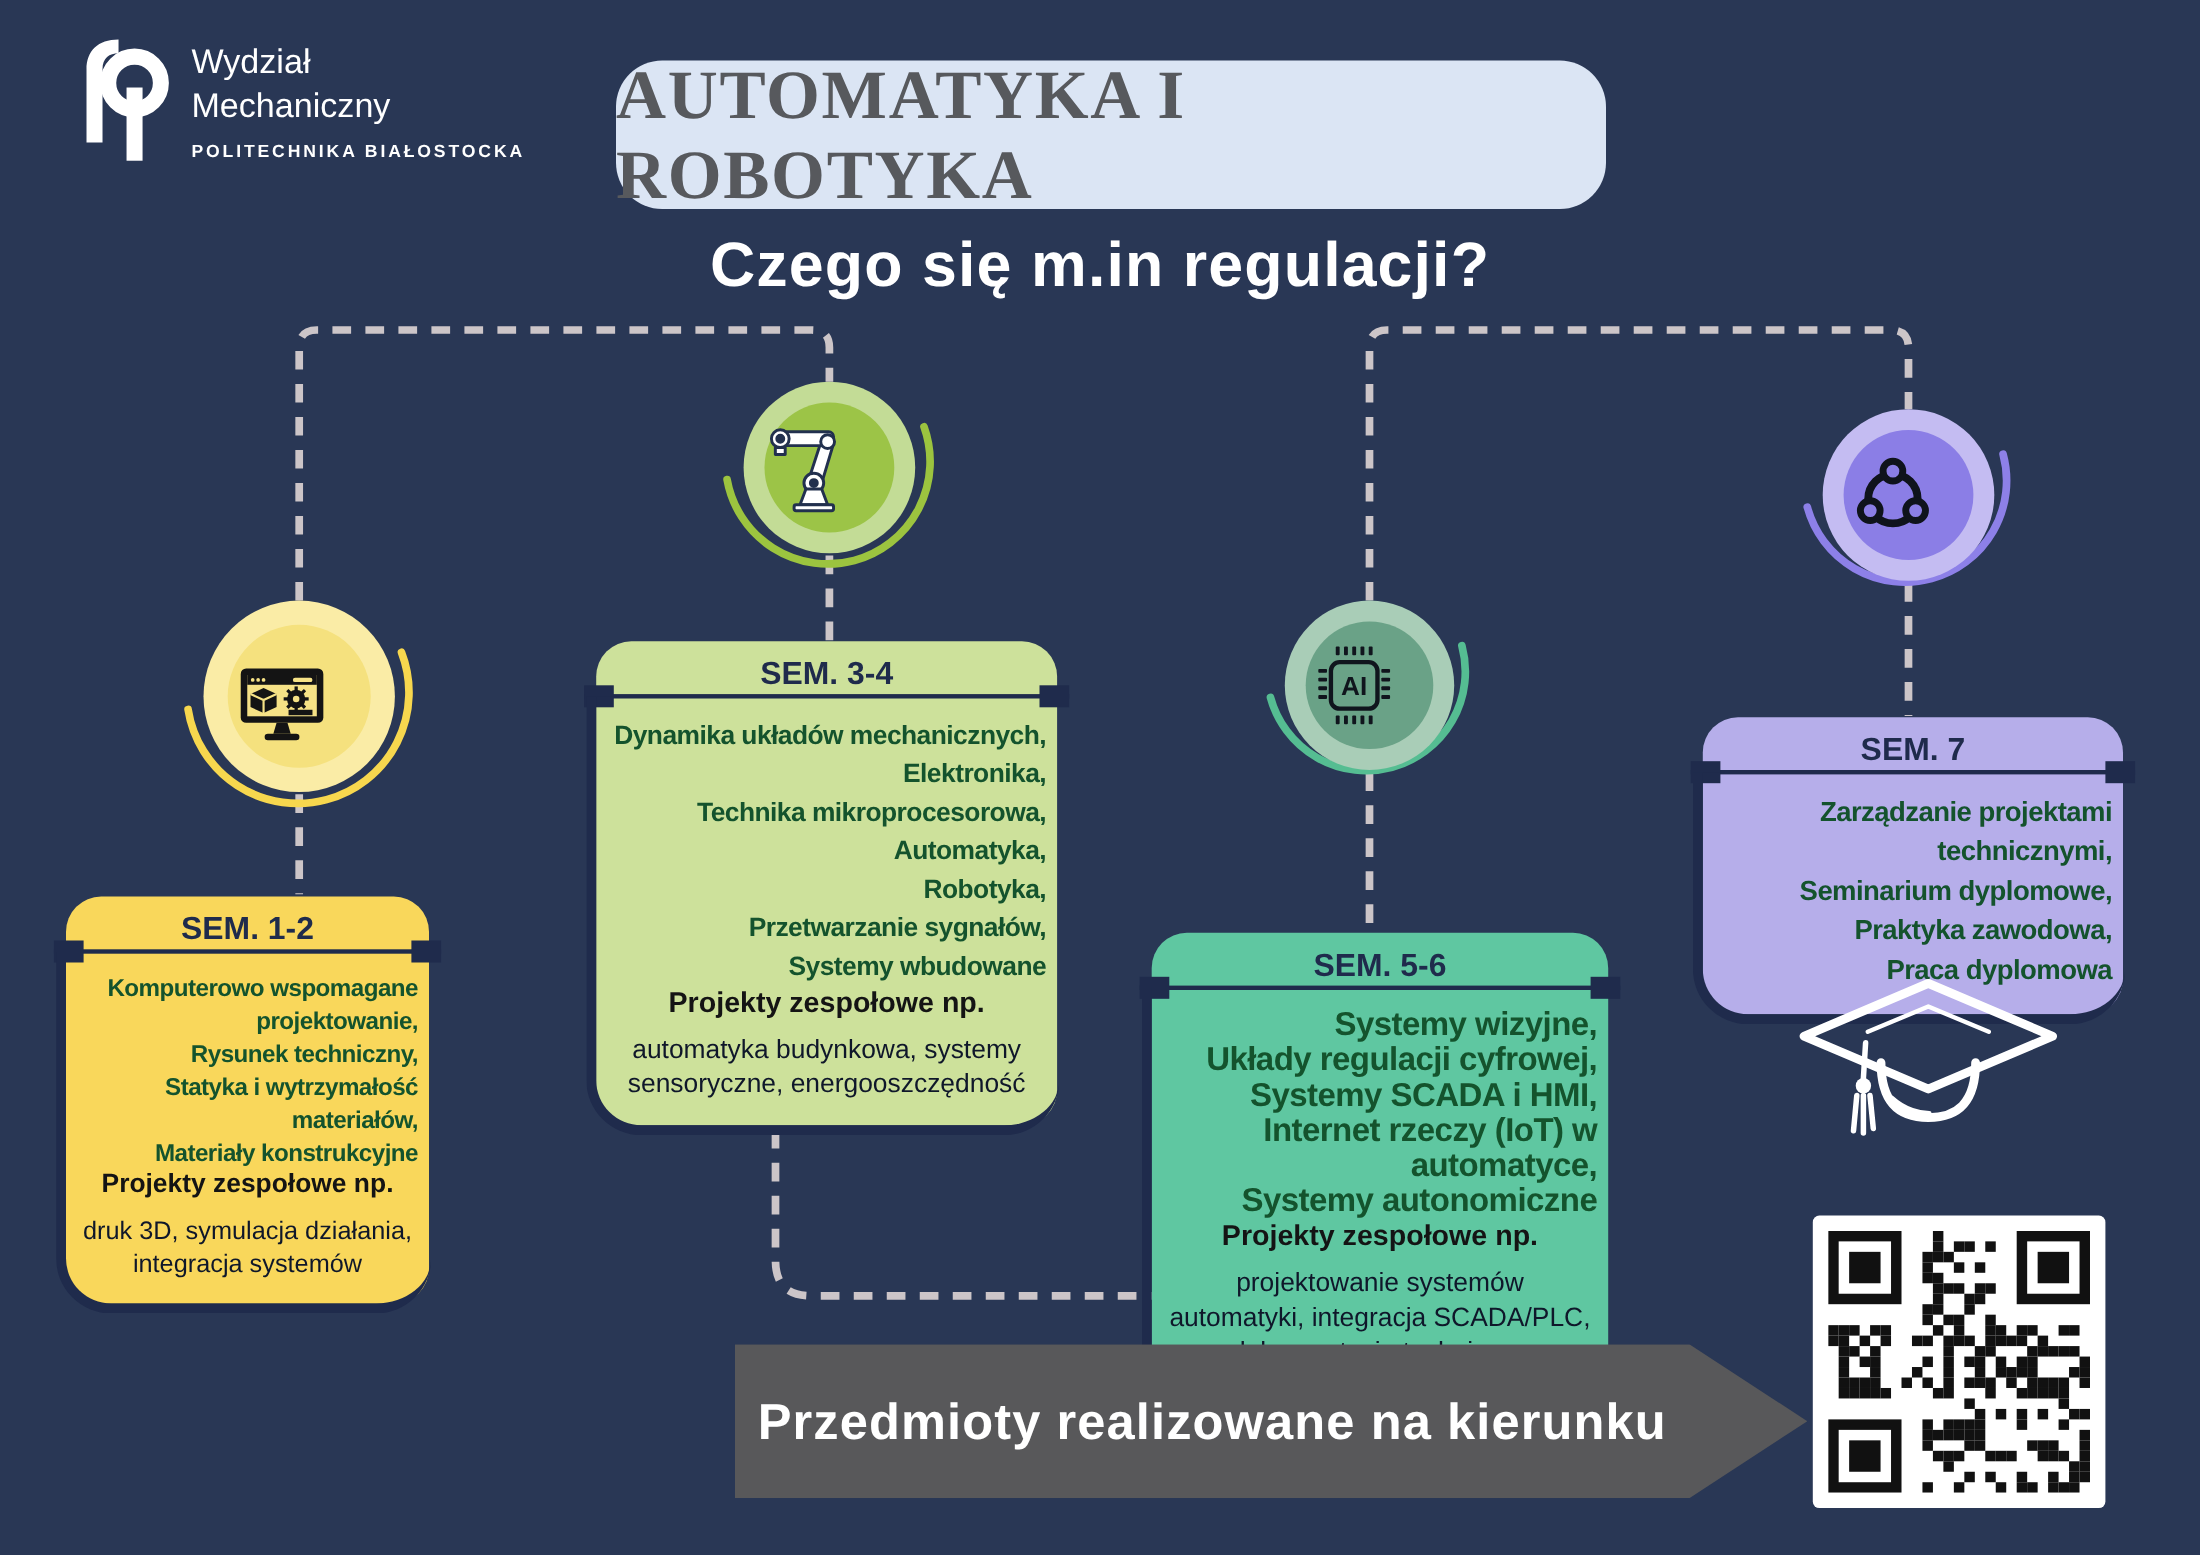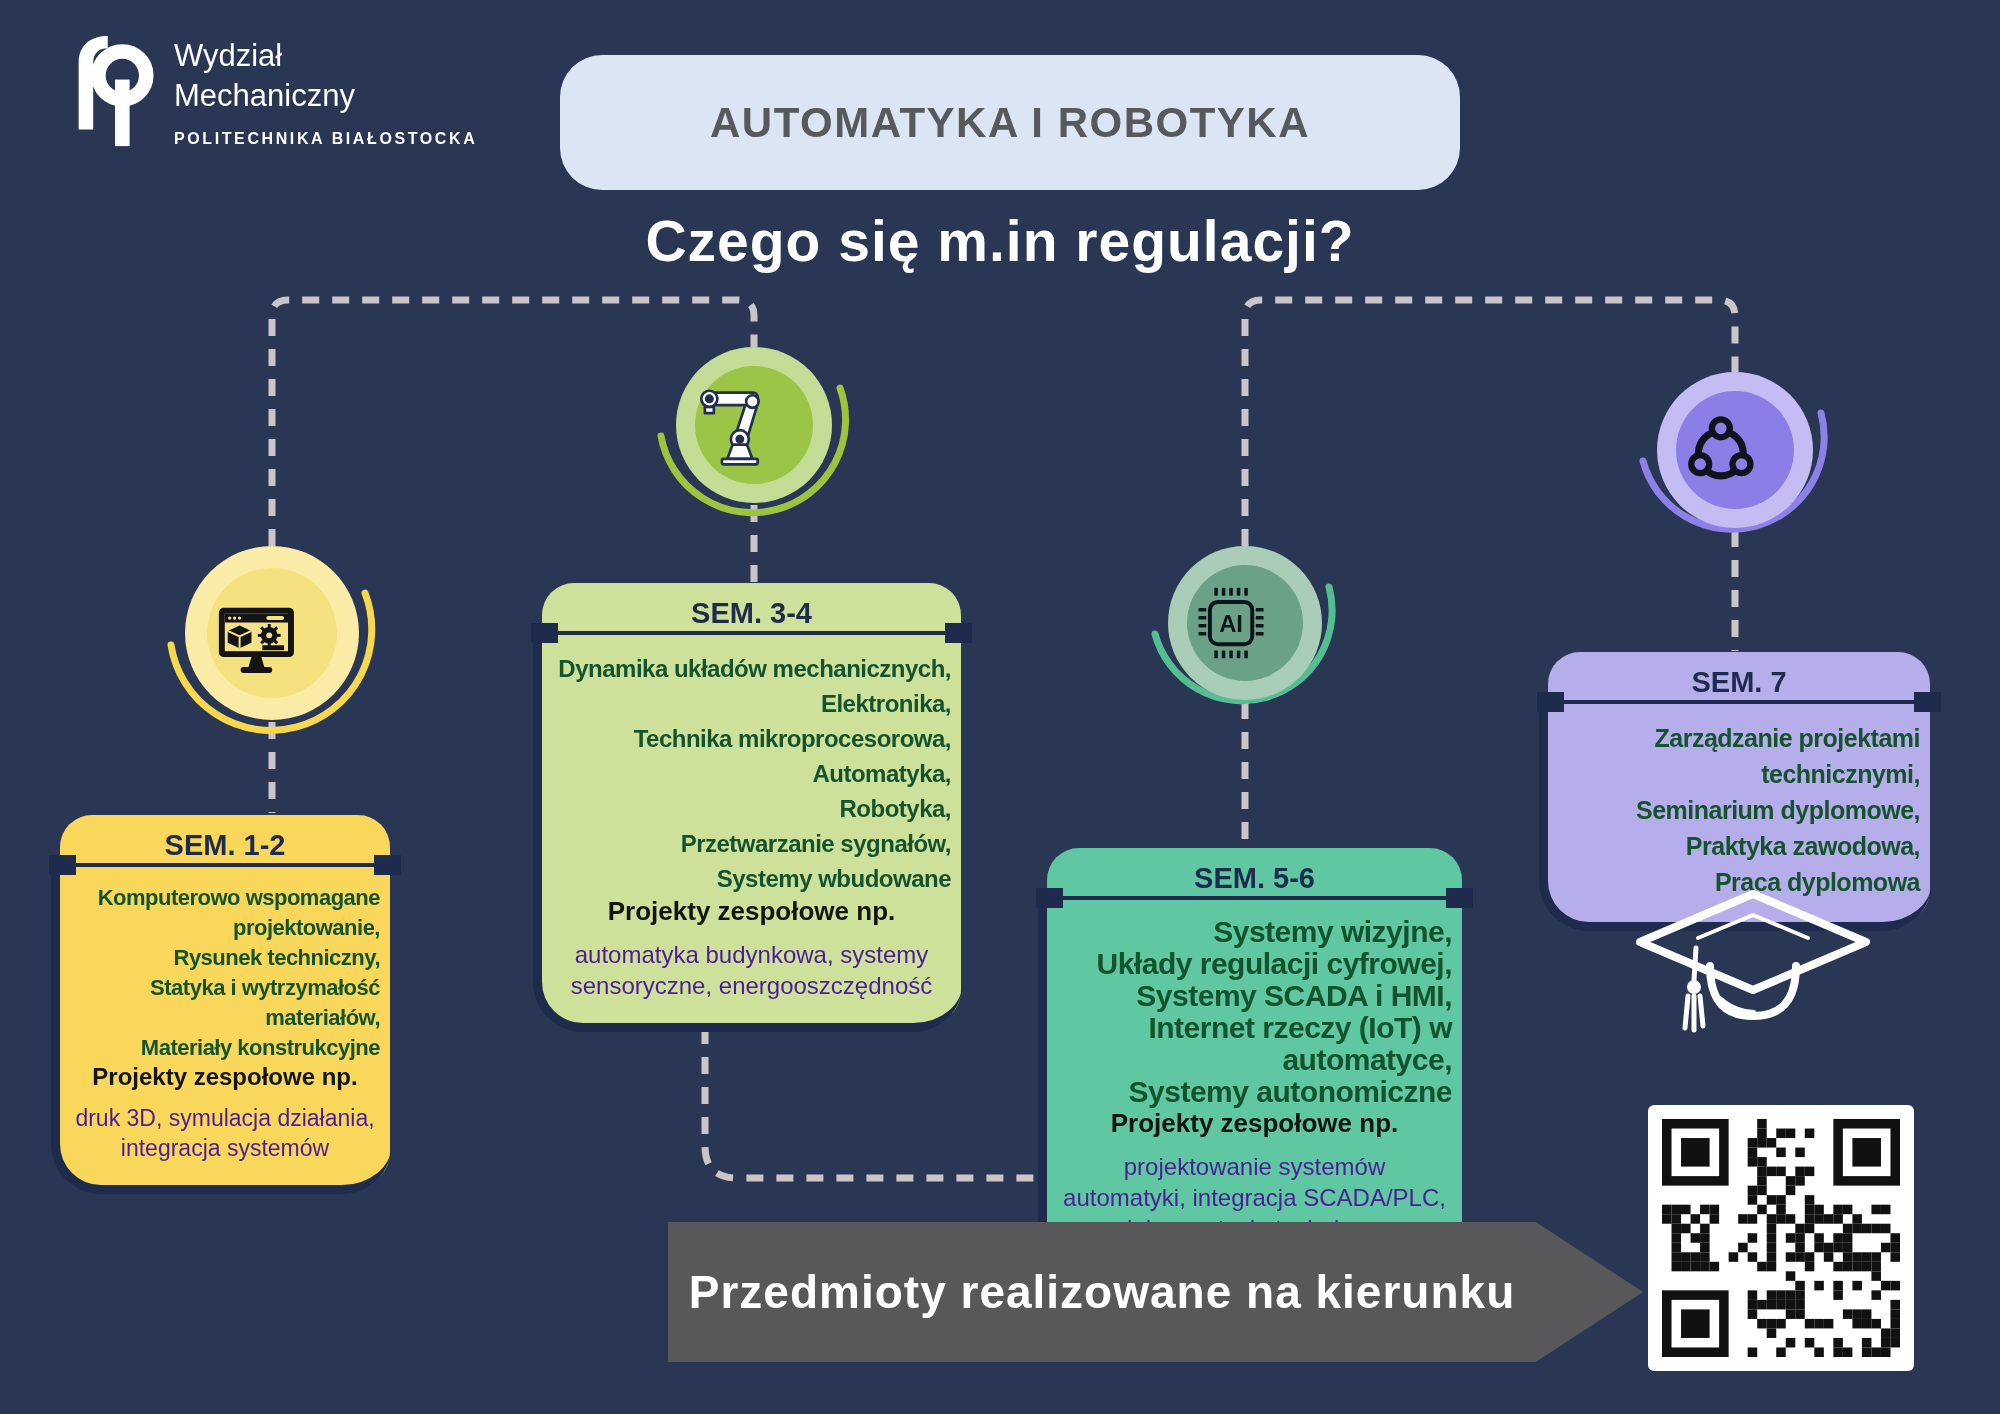--- a/index.html
+++ b/index.html
@@ -9,21 +9,21 @@
   
   .logo{position:absolute;left:62px;top:30px;display:flex;gap:8px;align-items:flex-start;}
   .logo-glyph{width:104px;height:122px;}
   .logo-text{color:#fff;padding-top:6px;}
   .logo-line{font-size:31px;line-height:40px;font-weight:400;}
   .logo-sub{font-size:16px;font-weight:700;letter-spacing:2.6px;margin-top:14px;}
 
   
   .title-box{position:absolute;left:560px;top:55px;width:900px;height:135px;background:#DBE5F4;
              border-radius:42px;display:flex;align-items:center;justify-content:center;}
-  .title-text{font-size:42px;font-weight:800;color:#57595D;letter-spacing:1.5px;}
+  .title-text{font-size:63px;font-weight:800;color:#57595D;letter-spacing:1.5px;font-family:Liberation Serif, serif;}
   .subtitle{position:absolute;left:500px;top:208px;width:1000px;text-align:center;
             font-size:57px;font-weight:800;color:#fff;letter-spacing:1px;}
 
   
   .connectors{position:absolute;left:0;top:0;width:2000px;height:1414px;z-index:1;}
   .dash{fill:none;stroke:#CCC5C8;stroke-width:7;stroke-dasharray:17 13;}
   .arc{fill:none;stroke-width:7;stroke-linecap:round;}
 
   
   .badge{position:absolute;border-radius:50%;z-index:3;}
@@ -52,21 +52,21 @@
   .card-frame{position:absolute;left:-9px;right:-2px;top:50px;bottom:-9px;
               border-left:9px solid #1F2B4C;border-bottom:9px solid #1F2B4C;
               border-radius:0 0 50px 50px;pointer-events:none;}
   .card-body{padding:16px 10px 22px;}
   .subject{font-weight:700;color:#14532d;letter-spacing:-0.5px;text-align:right;}
   .card-sem12 .subject{font-size:22px;line-height:30px;}
   .card-sem34 .subject{font-size:24px;line-height:35px;}
   .card-sem56 .subject{font-size:30px;line-height:32px;}
   .card-sem7 .subject{font-size:25px;line-height:36px;}
   .proj-label{margin-top:0;font-weight:800;color:#141414;font-size:26px;}
-  .proj-text{margin-top:12px;font-size:24px;color:#4c1d95;line-height:31px;padding:0 4px;}
+  .proj-text{margin-top:12px;font-size:24px;color:#0f172a;line-height:31px;padding:0 4px;}
   .card-sem12 .proj-label{font-size:24px;}
   .card-sem12 .proj-text{font-size:23px;line-height:30px;}
 
   
   .banner{position:absolute;left:668px;top:1222px;width:975px;height:140px;background:#58585A;
           clip-path:polygon(0 0,89% 0,100% 50%,89% 100%,0 100%);
           display:flex;align-items:center;justify-content:center;
           padding-right:107px;box-sizing:border-box;z-index:2;}
   .banner-text{font-size:46px;font-weight:800;color:#fff;letter-spacing:1px;}
 

